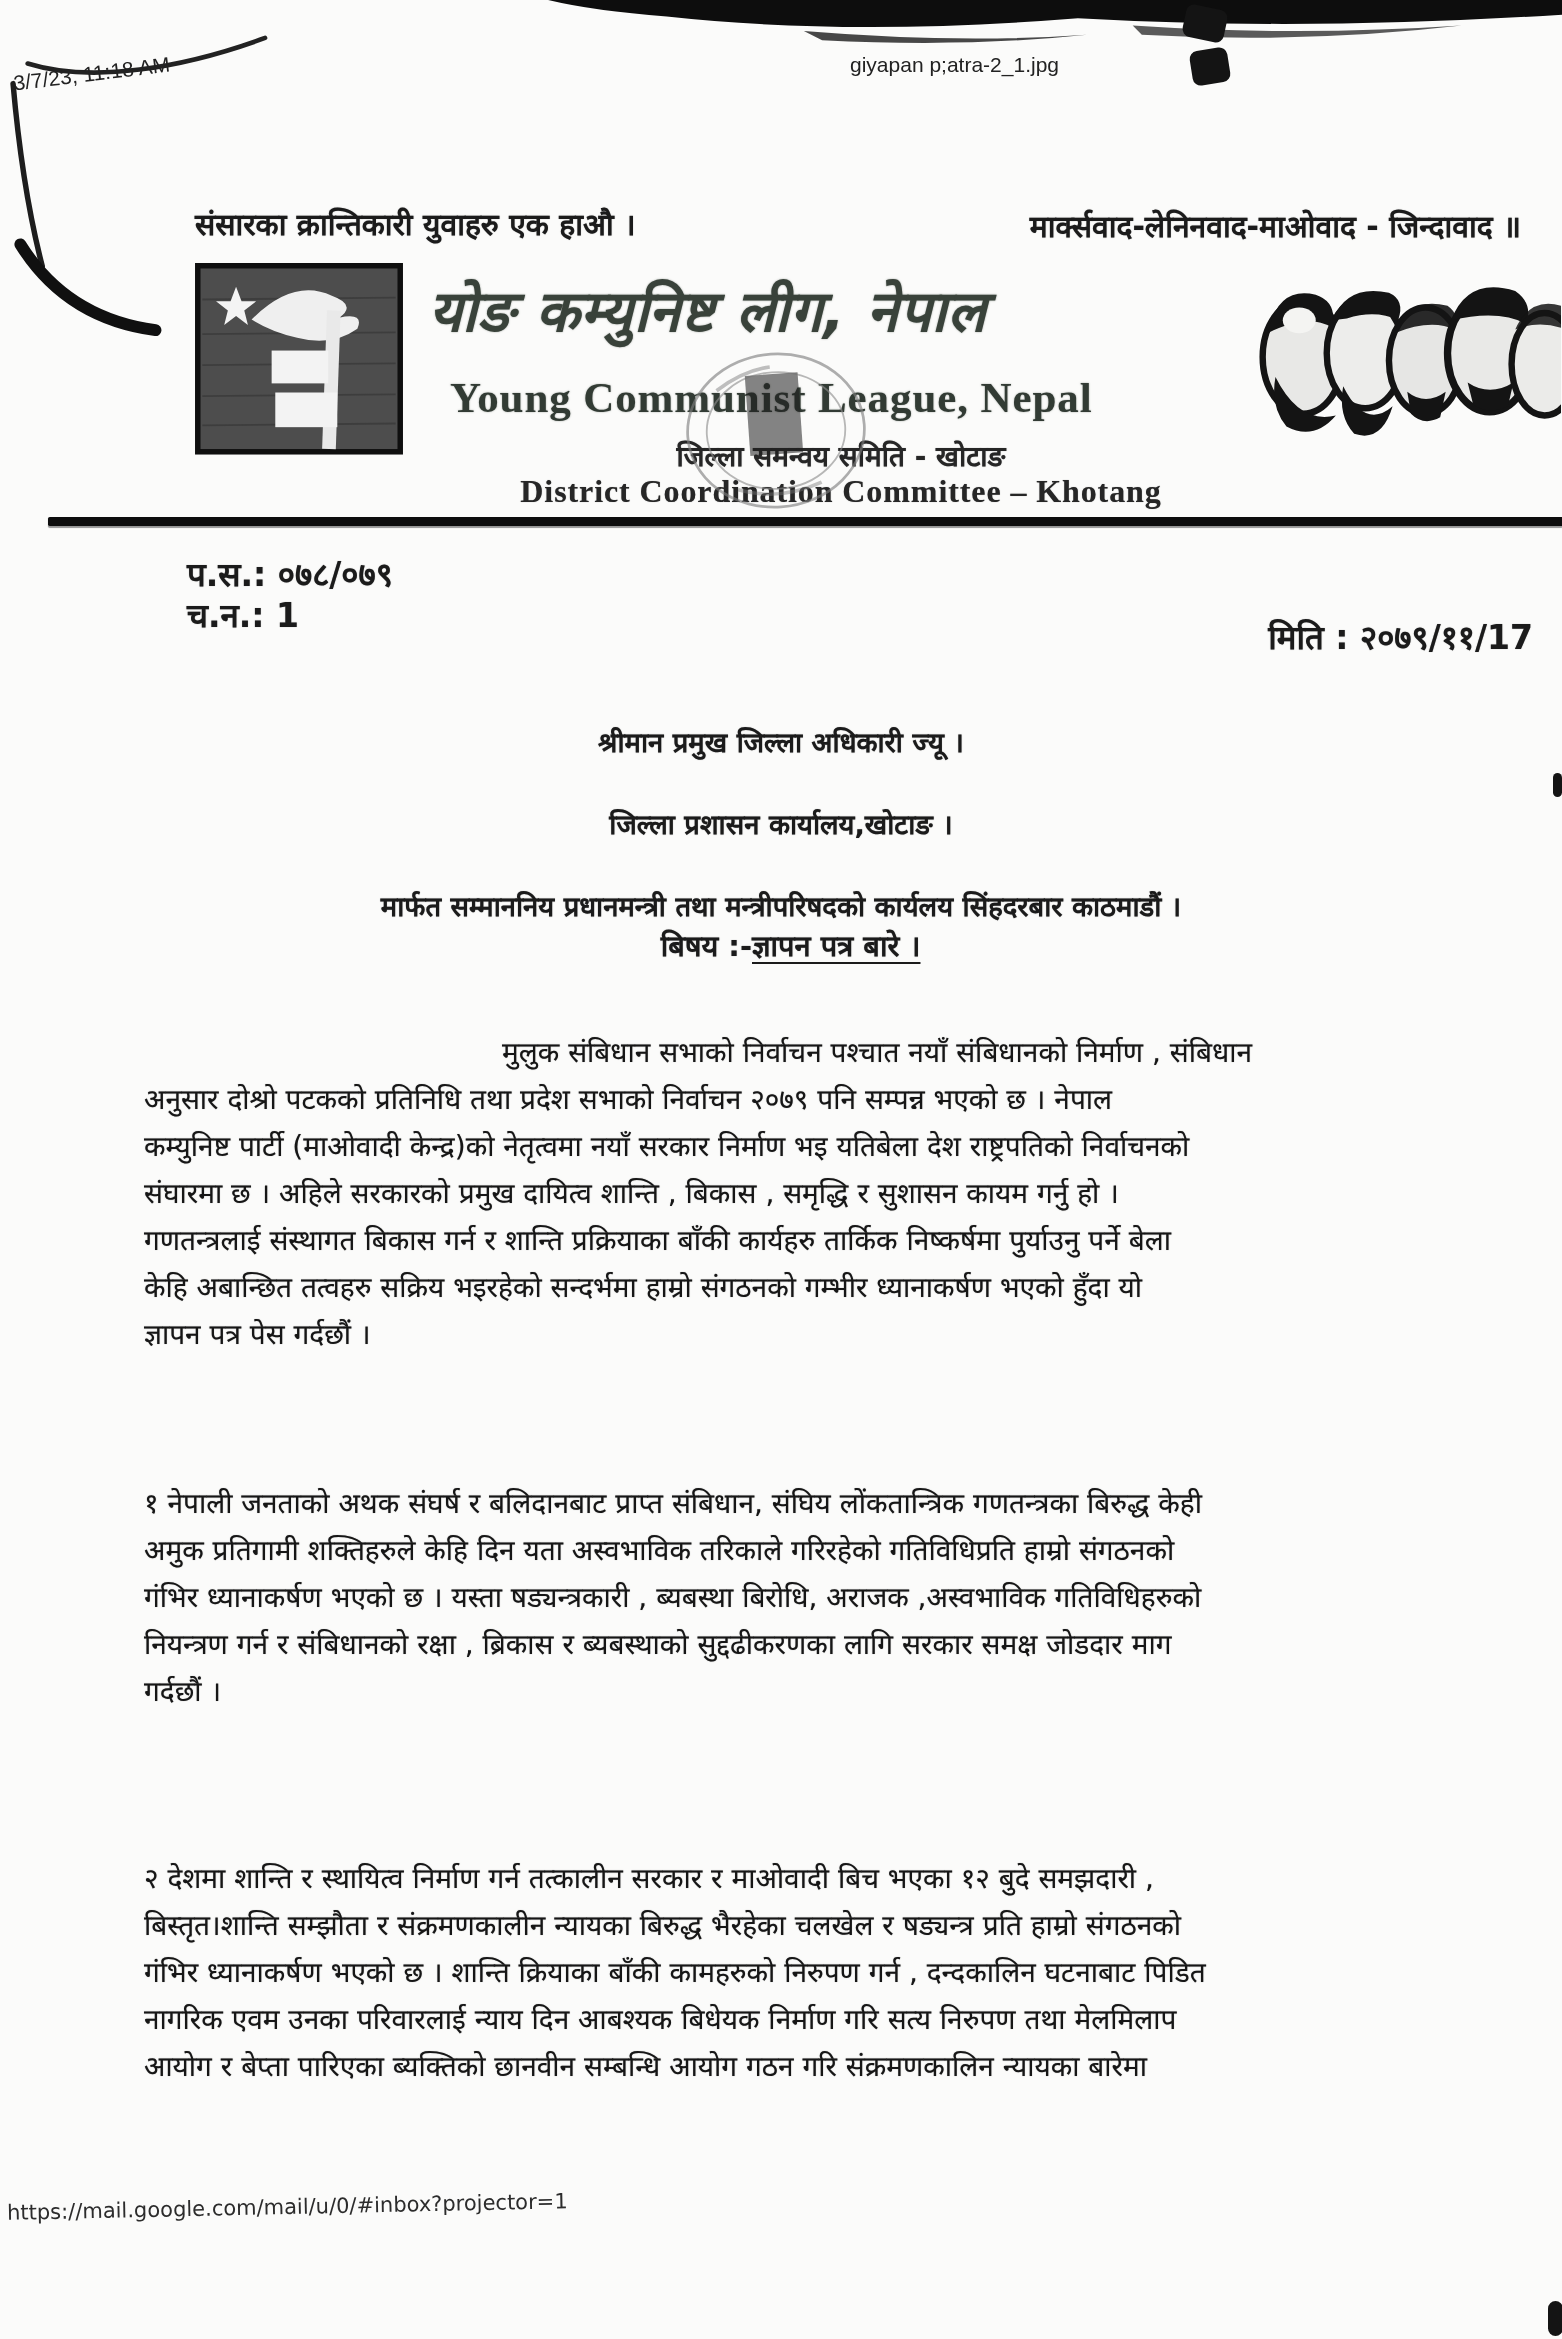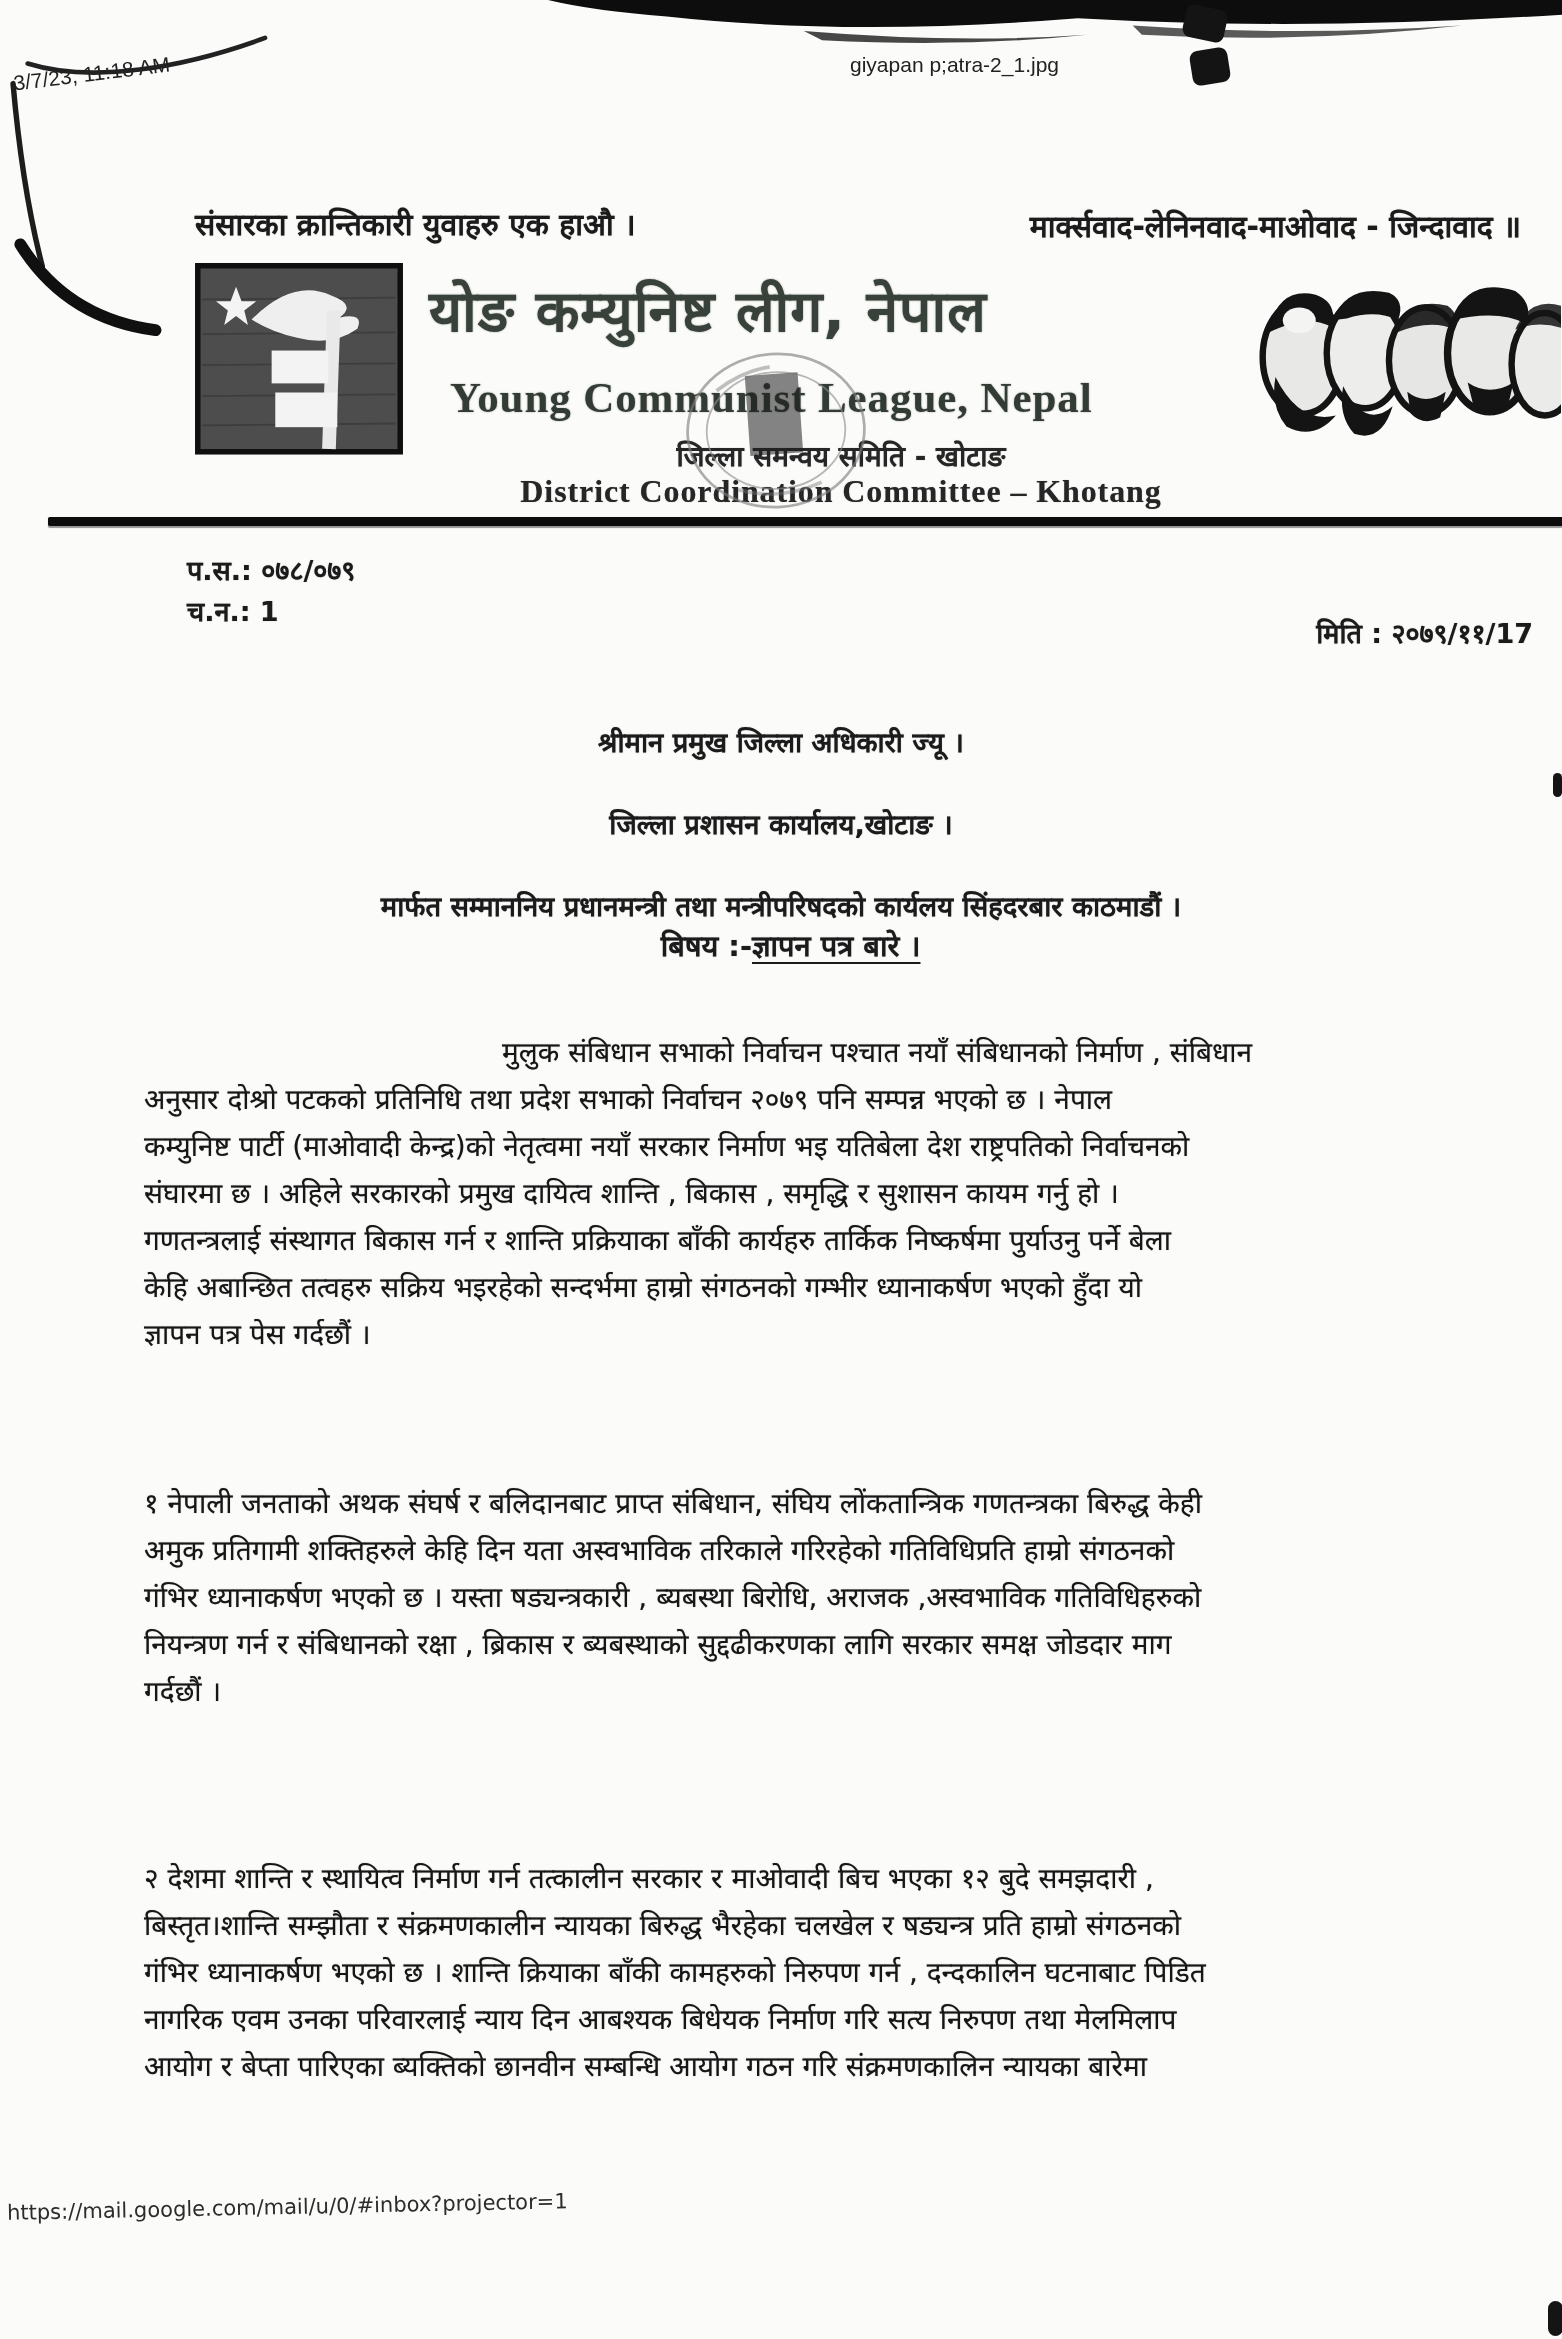--- a/index.html
+++ b/index.html
@@ -9,26 +9,26 @@
     font-family:"DejaVu Sans", sans-serif; color:#1b1b1b;
   }
   .abs{position:absolute;}
   .ink{text-shadow:0 0 0.9px rgba(35,35,35,.5);}
   .lines{white-space:pre-line;}
   .serif{font-family:"Liberation Serif","DejaVu Serif",serif;}
   .center{text-align:center;}
   .print-meta{font-size:21px; color:#222; font-family:"Liberation Sans","DejaVu Sans",sans-serif;}
   .slogan{font-size:30px; font-weight:bold;}
   .org-np{font-size:57px; font-weight:bold; color:#39423a; letter-spacing:0.9px;
-          text-shadow:0 0 1.8px rgba(60,70,60,.55); white-space:nowrap;}
+          text-shadow:0 0 1.8px rgba(60,70,60,.55); white-space:nowrap;font-style:italic;}
   .org-en{font-size:43px; font-weight:bold; color:#323b34; letter-spacing:0.9px;
           text-shadow:0 0 1.8px rgba(55,65,55,.5); white-space:nowrap;text-align:right;}
   .committee-np{font-size:28px; font-weight:bold; color:#262626;}
   .committee-en{font-size:32px; font-weight:bold; color:#262626; letter-spacing:0.9px;}
-  .ref{font-size:27px; font-weight:bold;}
+  .ref{font-size:33px; font-weight:bold;}
   .addr{font-size:27.4px; font-weight:bold; line-height:82px;text-align:center;}
   .subject{font-size:29px; font-weight:bold;}
   .subject .u{text-decoration:underline; text-underline-offset:6.4px;}
   .body-par{font-size:28px; line-height:47px; font-weight:500; color:#161616;}
   .divider{background:#0d0d0d; border-radius:1.8px; box-shadow:0 1.8px 0.9px rgba(0,0,0,.4);}
   .blob{background:#141414; border-radius:8.2px;}
   .footer-url{font-size:21px; color:#2c2c2c; transform:rotate(-1.2deg);}
 </style>
 </head>
 <body>

